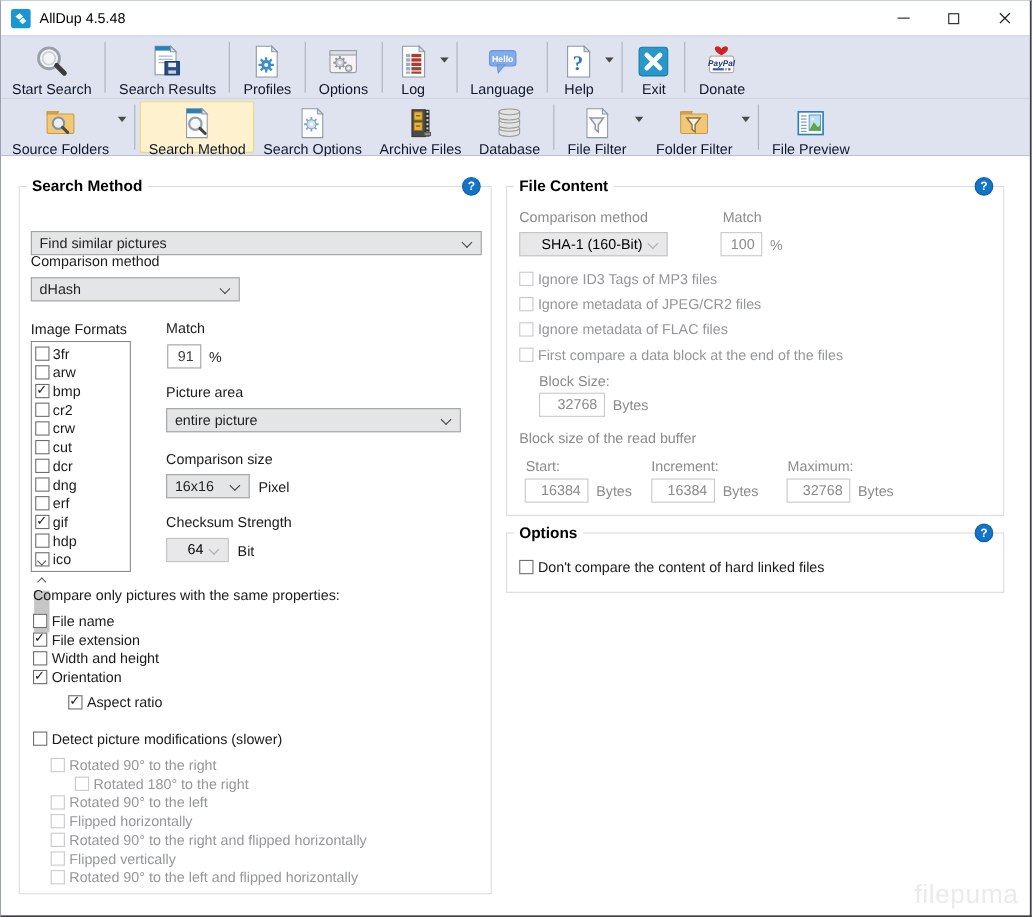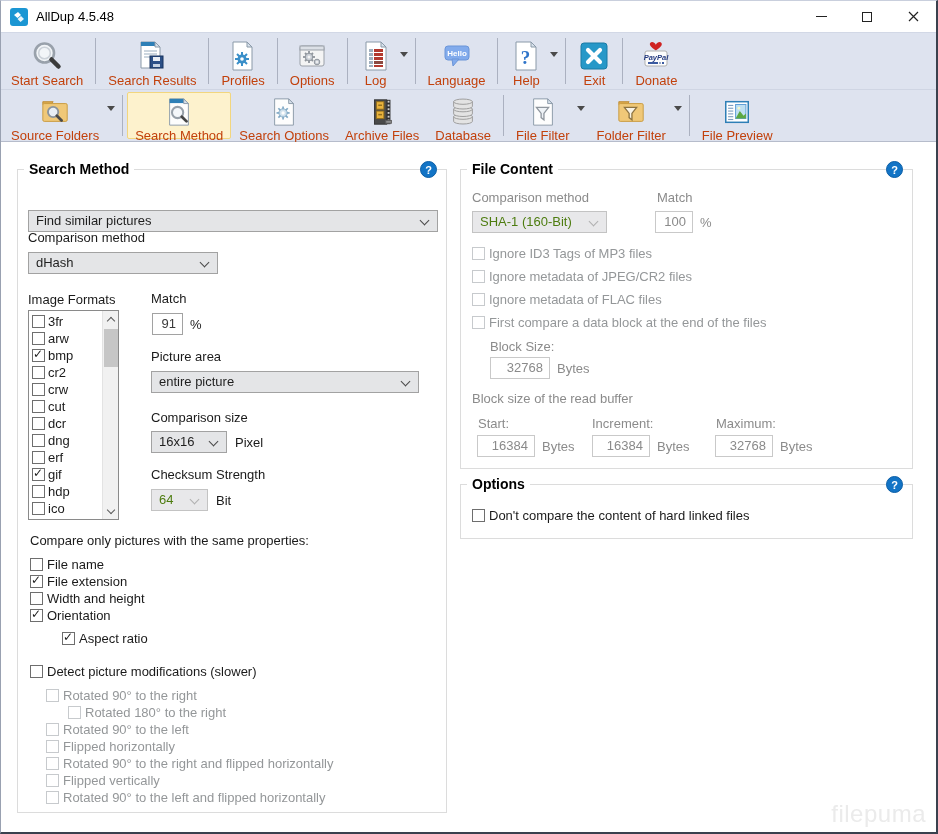--- a/index.html
+++ b/index.html
@@ -20,21 +20,21 @@
   .max-glyph { width:10px; height:10px; border:1px solid #222; display:block; }
 
   
   .toolbar { background:#dee3ef; display:flex; align-items:stretch; padding:0 2px; }
   .tb1 { height:57px; border-top:1px solid #d2d8e6; }
   .tb2 { height:53px; border-top:1px solid #cfd5e3; border-bottom:1px solid #b6bccb; }
   .tbtn { display:flex; flex-direction:column; align-items:center; justify-content:flex-start;
     padding:4px 7px 2px 7px; margin:2px 0; border:1px solid transparent; border-radius:2px; }
   .tbtn .ticon { width:32px; height:32px; flex:0 0 auto; }
   .tb2 .tbtn .ticon { width:30px; height:30px; }
-  .tbtn .tlabel { font-size:13px; color:#c2410c; margin-top:1px; white-space:nowrap; }
+  .tbtn .tlabel { font-size:13px; color:#0f172a; margin-top:1px; white-space:nowrap; }
   .tbtn.selected { background:#fdf2cd; border:1px solid #f2d67e; }
   .sep { width:1px; background:#abb1c0; margin:5px 4px; }
   .dd-arrow { display:flex; align-items:center; padding:0 3px 14px 0; }
   .dd-arrow svg { display:block; }
 
   
   .content { position:absolute; left:0; top:141px; right:0; bottom:0; background:#fff; }
 
   .group { position:absolute; border:1px solid #dcdcdc; background:#fff; }
   .group-title { position:absolute; top:-10px; left:6px; background:#fff; padding:0 5px;
@@ -48,41 +48,41 @@
   .g-opt { left:459px; top:342px; width:453px; height:55px; }
 
   .lbl { position:absolute; font-size:13px; color:#1a1a1a; line-height:16px; white-space:nowrap; }
   .lbl.dim { color:#8b8b8b; }
 
   
   .combo { position:absolute; height:22px; background:#e4e5e7; border:1px solid #a2a2a2;
     font-size:13px; color:#1f1f1f; line-height:20px; padding:0 22px 0 7px; white-space:nowrap; overflow:hidden; }
   .combo::after { content:""; position:absolute; right:9px; top:6px; width:6px; height:6px;
     border-right:1.5px solid #4a4a4a; border-bottom:1.5px solid #4a4a4a; transform:rotate(45deg); }
-  .combo.disabled { color:#4d7c0f; border-color:#c3c3c3; background:#e8e8ea; }
+  .combo.disabled { color:#000000; border-color:#c3c3c3; background:#e8e8ea;text-align:right; }
   .combo.disabled::after { border-color:#b0b0b0; }
 
   
   .numfield { position:absolute; height:22px; background:#fff; border:1px solid #a2a2a2;
     font-size:13px; color:#3a3a3a; line-height:20px; text-align:right; padding:0 6px; }
   .numfield.dim { color:#8a8a8a; border-color:#c9c9c9; }
 
   
   .cbrow { position:absolute; display:flex; align-items:center; height:16px; }
   .cbbox { width:13px; height:13px; background:#fff; border:1px solid #6e6e6e; margin-right:4px;
     position:relative; flex:0 0 auto; }
   .cbbox.checked::after { content:"\2713"; position:absolute; left:0px; top:-3px; font-size:12px;
     font-weight:bold; color:#1b1b1b; }
   .cbtext { font-size:13px; color:#1a1a1a; white-space:nowrap; line-height:15px; }
   .cbrow.disabled .cbbox { border-color:#c7cacd; }
   .cbrow.disabled .cbtext { color:#949799; }
 
   
   .listbox { position:absolute; left:10px; top:140px; width:91px; height:210px;
-    border:1px solid #8a8a8a; background:#fff; display:flex; }
+    border:1px solid #8a8a8a; background:#fff; display:flex;flex-direction:column; }
   .list-items { flex:1; padding:2px 0 0 3px; overflow:hidden; }
   .fmt-row { display:flex; align-items:center; height:17px; }
   .fmt-row .cbbox { margin-right:3px; }
   .fmt-row .cbtext { font-size:13px; }
   .scrollbar { width:16px; background:#f1f1f1; position:relative; border-left:1px solid #e3e3e3; }
   .sb-btn { position:absolute; left:0; width:16px; height:16px; display:flex; align-items:center; justify-content:center; }
   .sb-up { top:0; } .sb-down { bottom:0; }
   .chev { width:6px; height:6px; border-right:1.4px solid #5a5a5a; border-bottom:1.4px solid #5a5a5a; }
   .chev.up { transform:rotate(-135deg); margin-top:3px; } .chev.down { transform:rotate(45deg); margin-bottom:3px; }
   .sb-thumb { position:absolute; left:1px; top:18px; width:14px; height:38px; background:#c6c6c6; }

